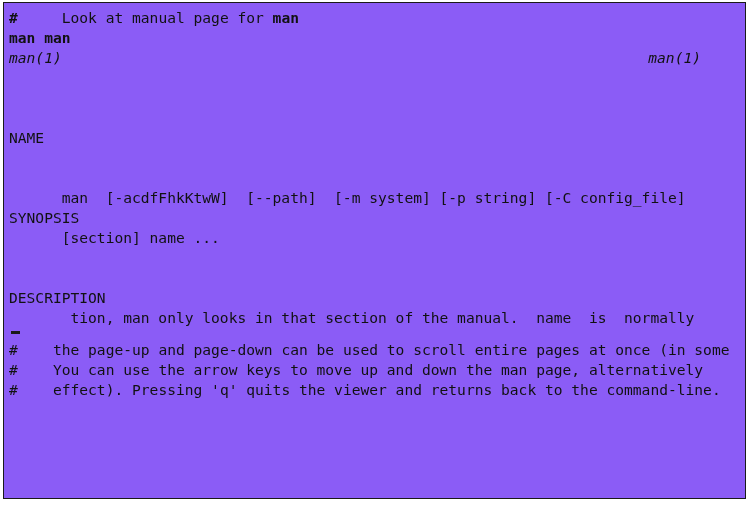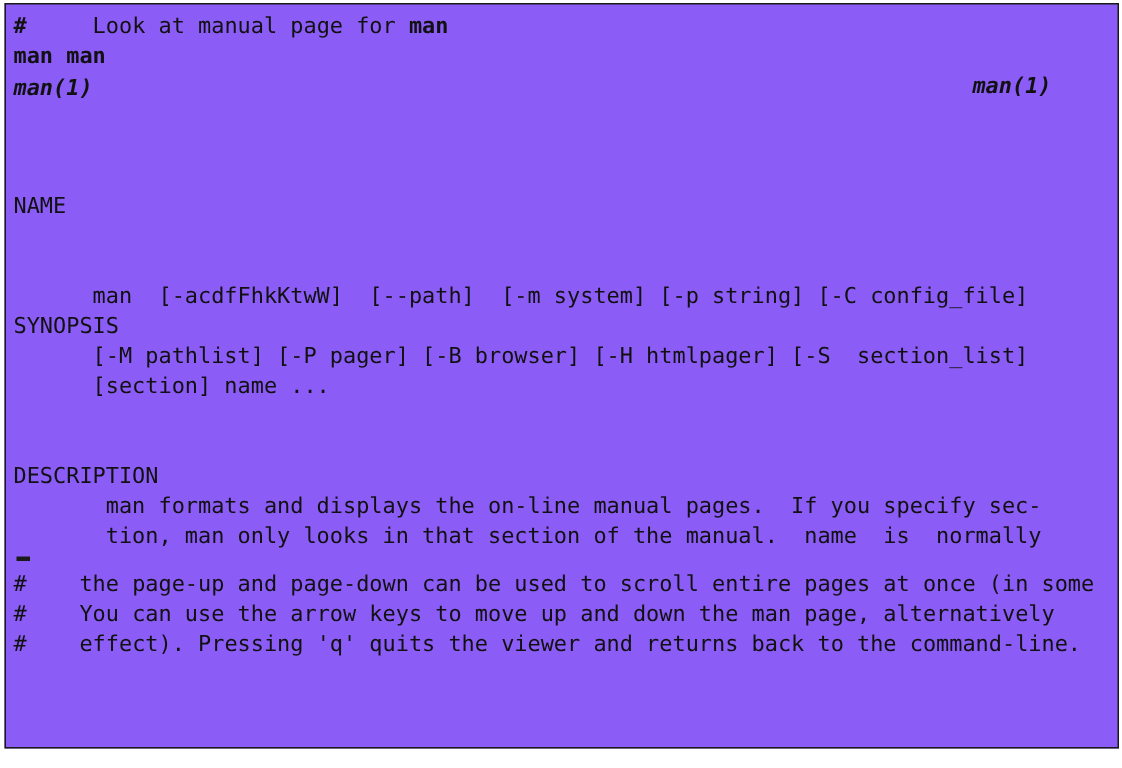--- a/index.html
+++ b/index.html
@@ -69,21 +69,20 @@
 
   
   .italic {
   }
 
   
   .hdr-line {
     position: relative;
     height: 20px;
     line-height: 20px;
-    font-weight: bold;
   }
   .hdr-left {
     font-size: 14.6px;
     font-style: italic;
     color: #111111;
     white-space: pre;
   }
   .hdr-right {
     position: absolute;
     right: 44px;
@@ -130,28 +129,26 @@
       <div class="line blank"></div>
       <div class="line blank"></div>
 
       <div class="line italic">NAME</div>
       <div class="line blank"></div>
 
       <div class="line blank"></div>
 
       <div class="line italic">      man  [-acdfFhkKtwW]  [--path]  [-m system] [-p string] [-C config_file]</div>
       <div class="line italic">SYNOPSIS</div>
-      <div class="line italic">      [-M pathlist] [-P pager] [-B browser] [-H htmlpager] [-S  section_list]</div>
       <div class="line italic">      [section] name ...</div>
 
       <div class="line blank"></div>
       <div class="line blank"></div>
 
       <div class="line italic">DESCRIPTION</div>
-      <div class="line italic">       man formats and displays the on-line manual pages.  If you specify sec-</div>
       <div class="line italic">       tion, man only looks in that section of the manual.  name  is  normally</div>
 
       <div class="clip-row">
         <span class="clip-mark"></span>
       </div>
 
       <div class="line"><span>#</span><span>    the page-up and page-down can be used to scroll entire pages at once (in some</span></div>
 
       <div class="line"><span>#</span><span>    You can use the arrow keys to move up and down the man page, alternatively</span></div>
 

